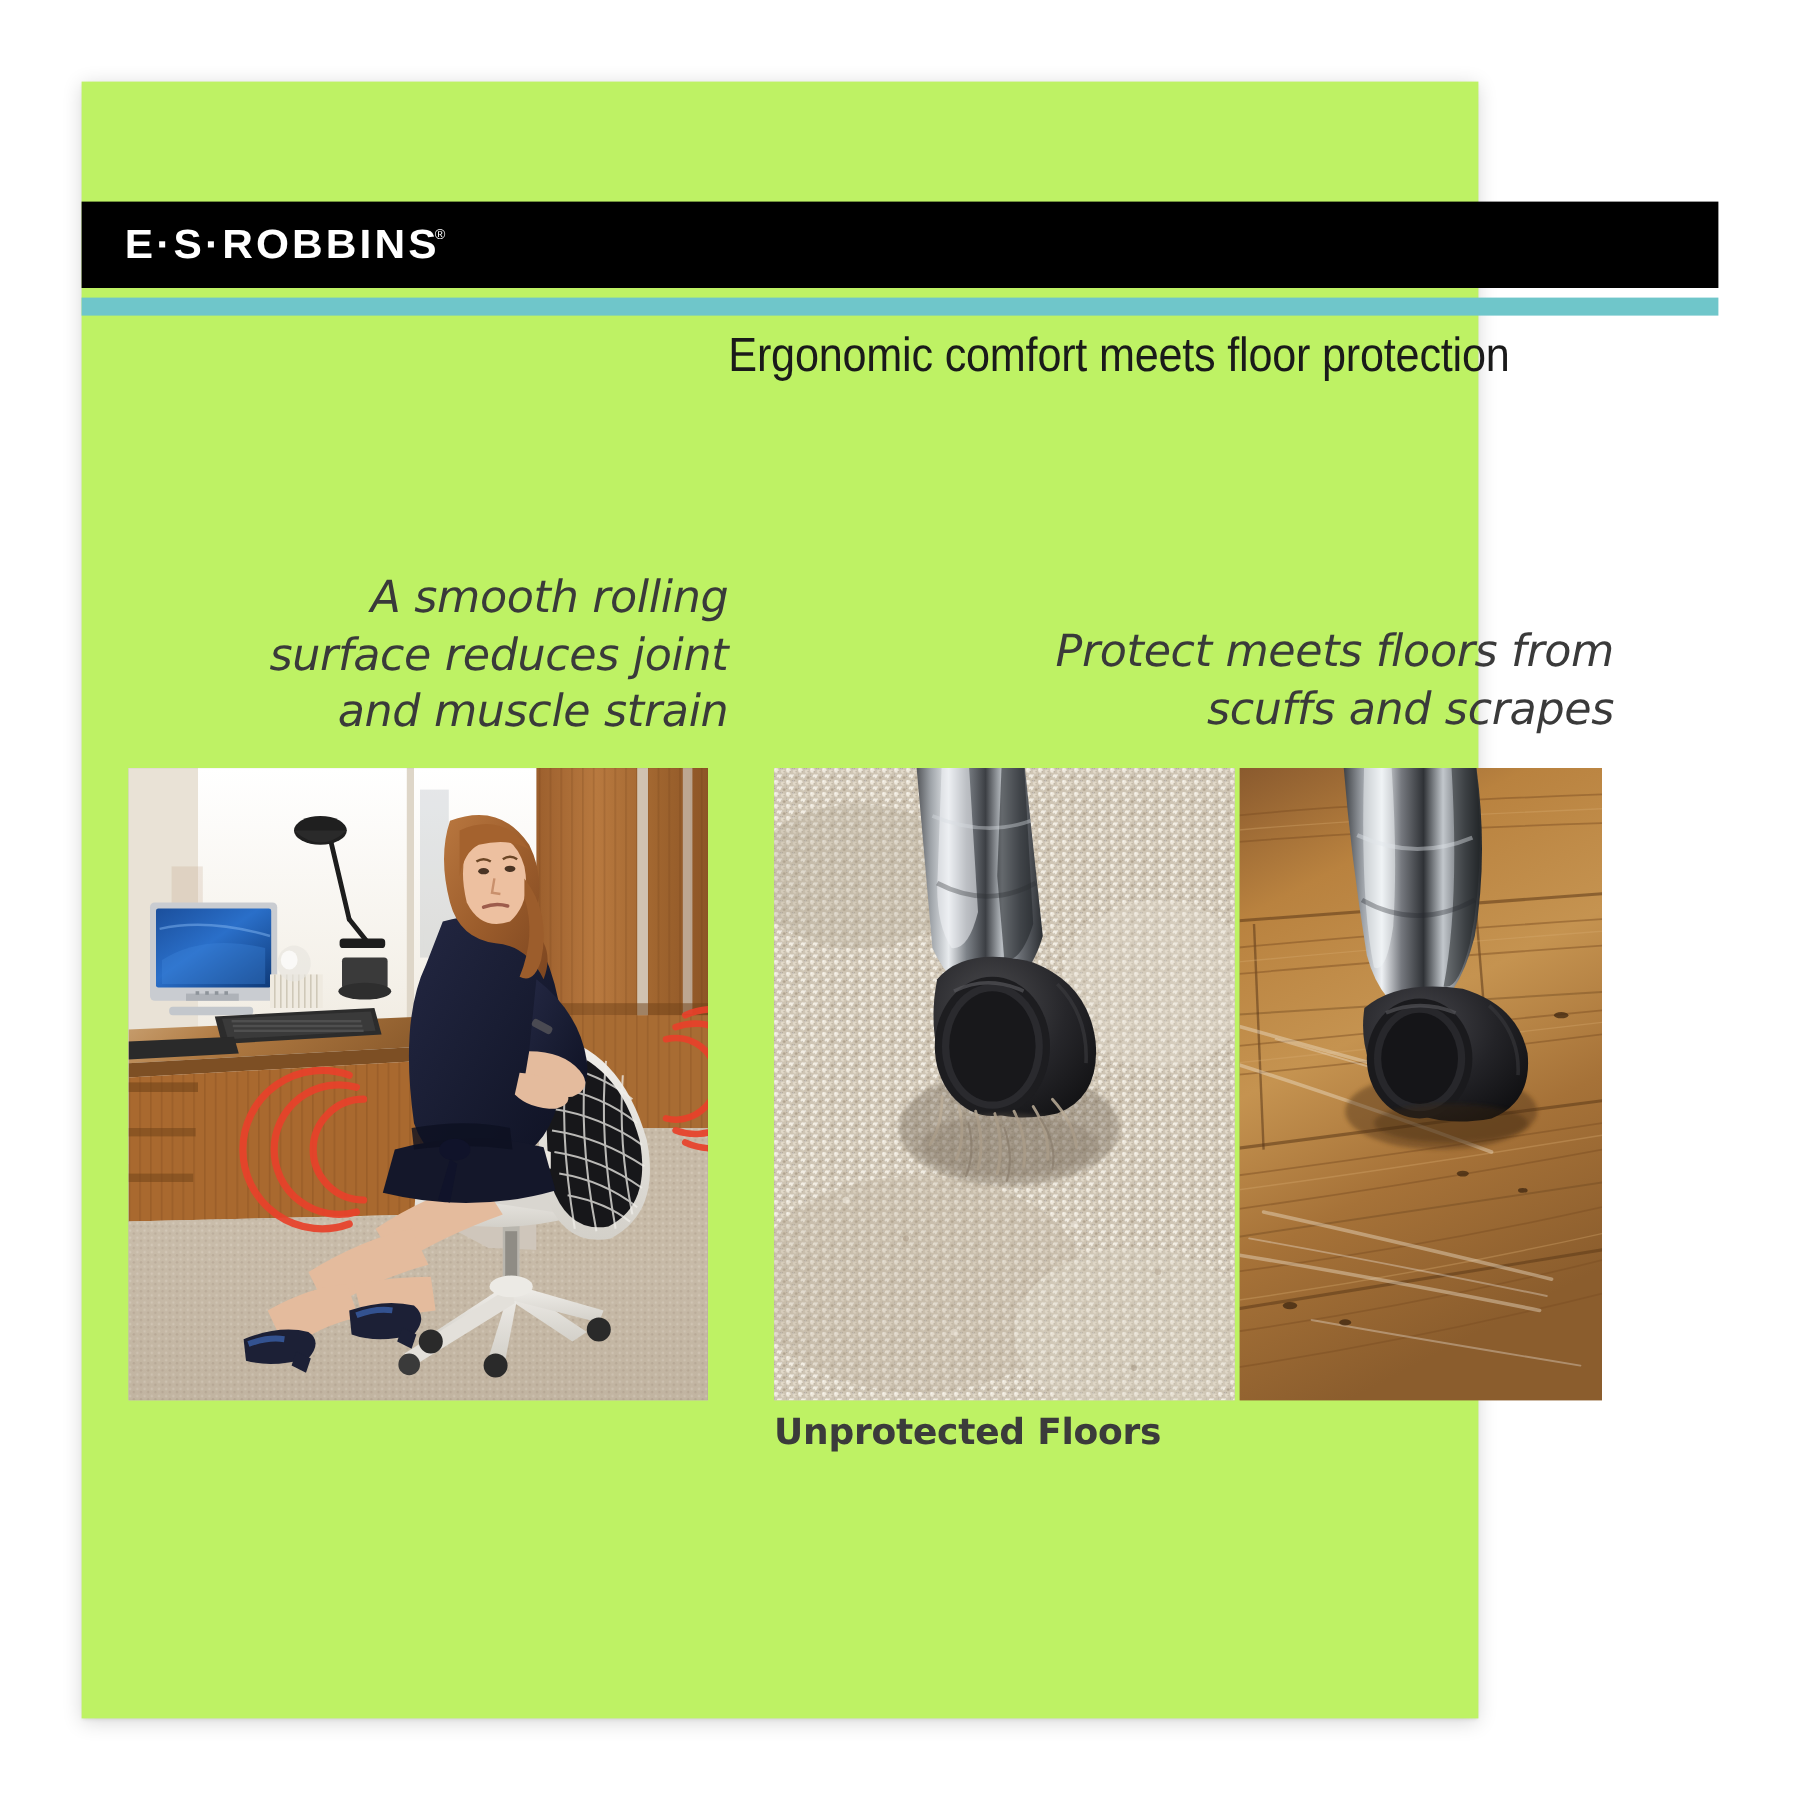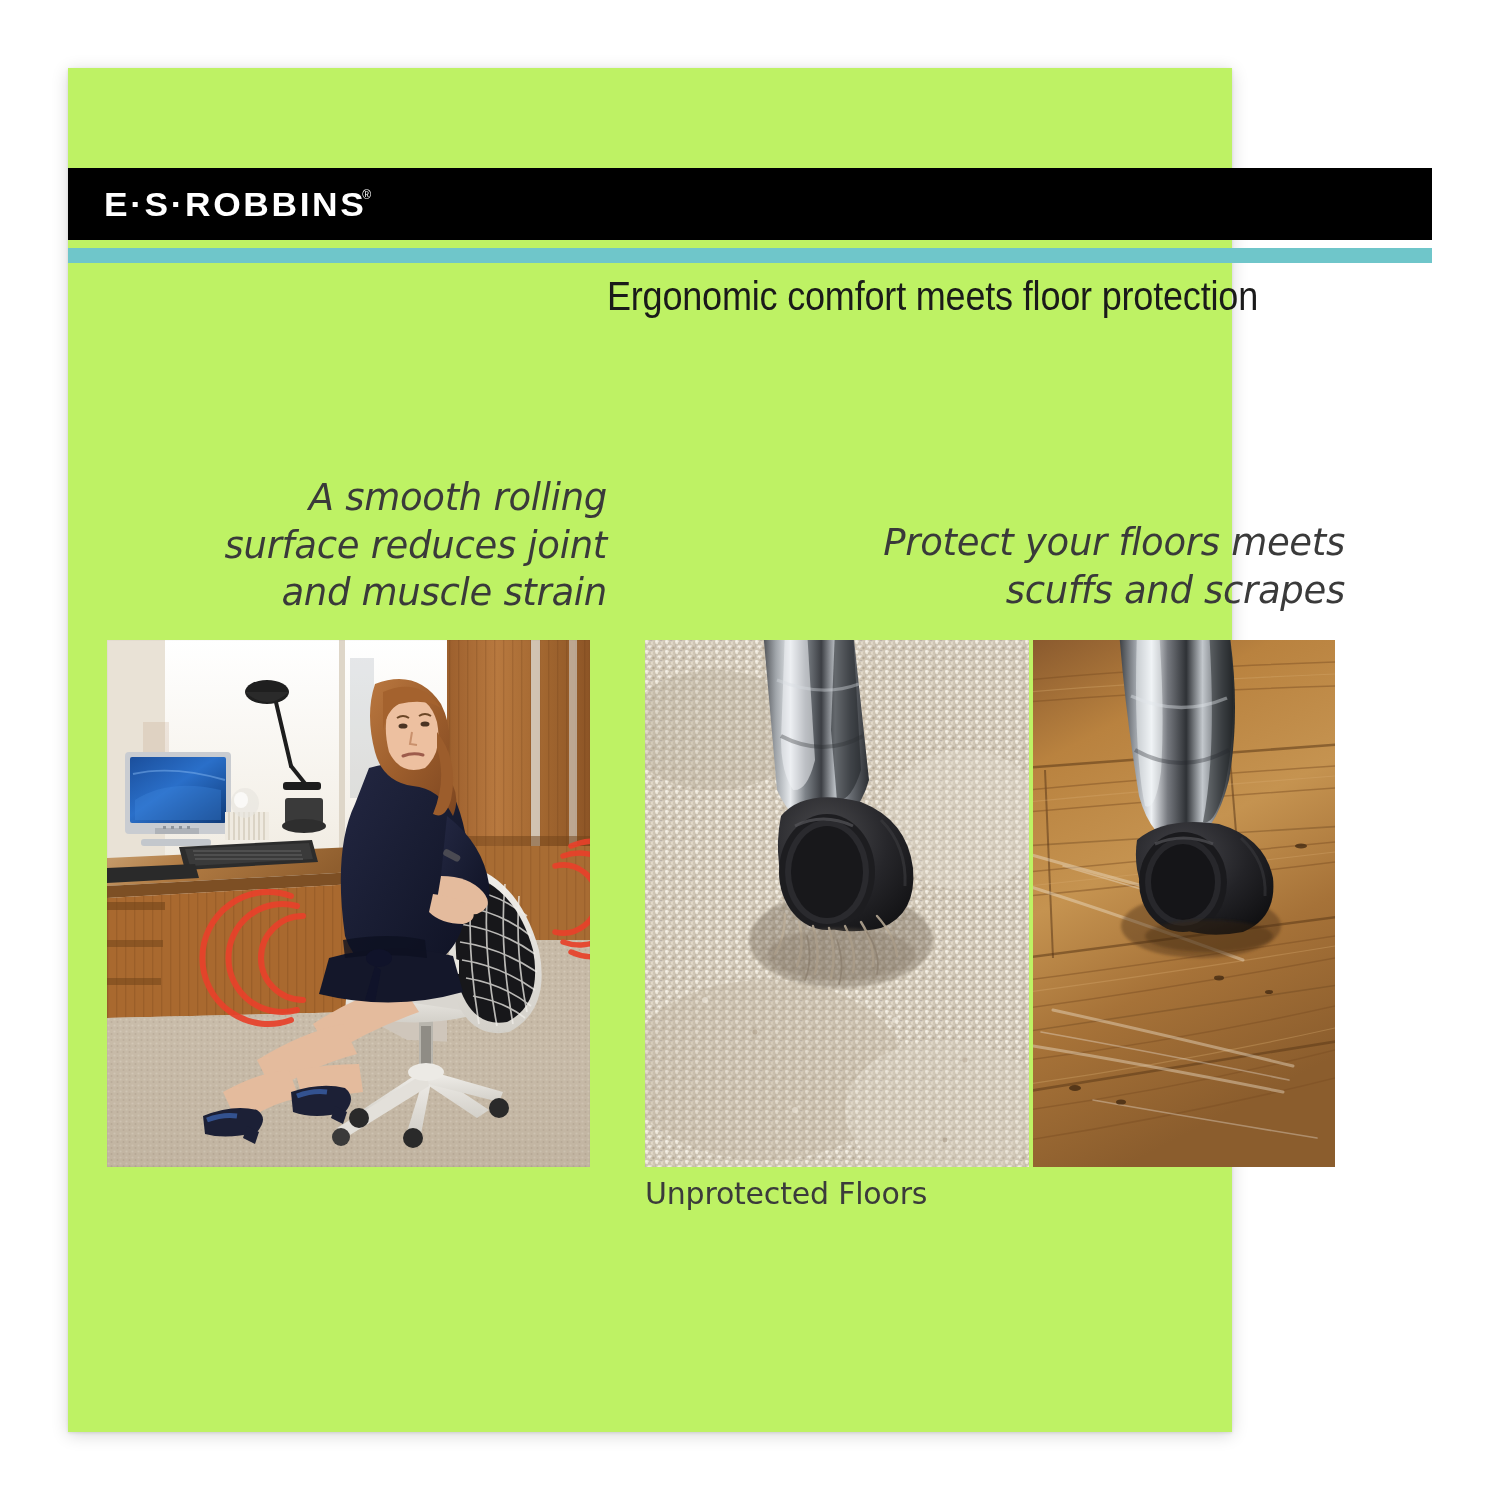--- a/index.html
+++ b/index.html
@@ -154,21 +154,21 @@
     height: 527px;
     overflow: hidden;
     background: #9a6e3d;
   }
   .caption {
     position: absolute;
     left: 577px;
     top: 1108px;
     color: #3b3b3b;
     font-family: "DejaVu Sans", sans-serif;
-    font-weight: 400;
+    font-weight: 700;
     font-size: 30px;
     letter-spacing: -0.2px;
   }
 
   
   .fill { position:absolute; left:0; top:0; width:100%; height:100%; }
   svg.fill { display:block; }
 </style>
 </head>
 <body>
@@ -187,21 +187,21 @@
 
     <div class="headline">Ergonomic comfort meets floor protection</div>
 
     <div class="col-left">
       <div class="subhead">A smooth rolling
 surface reduces joint
 and muscle strain</div>
     </div>
 
     <div class="col-right">
-      <div class="subhead">Protect your floors meets
+      <div class="subhead">Protect meets floors from
 scuffs and scrapes</div>
     </div>
 
     <div class="photo-left">
       <svg class="fill" viewBox="0 0 483 527" preserveAspectRatio="xMidYMid slice">
         <defs>
           <linearGradient id="winLight" x1="0" y1="0" x2="0" y2="1">
             <stop offset="0%" stop-color="#ffffff"></stop>
             <stop offset="55%" stop-color="#f4f0e8"></stop>
             <stop offset="100%" stop-color="#e6dfd2"></stop>

